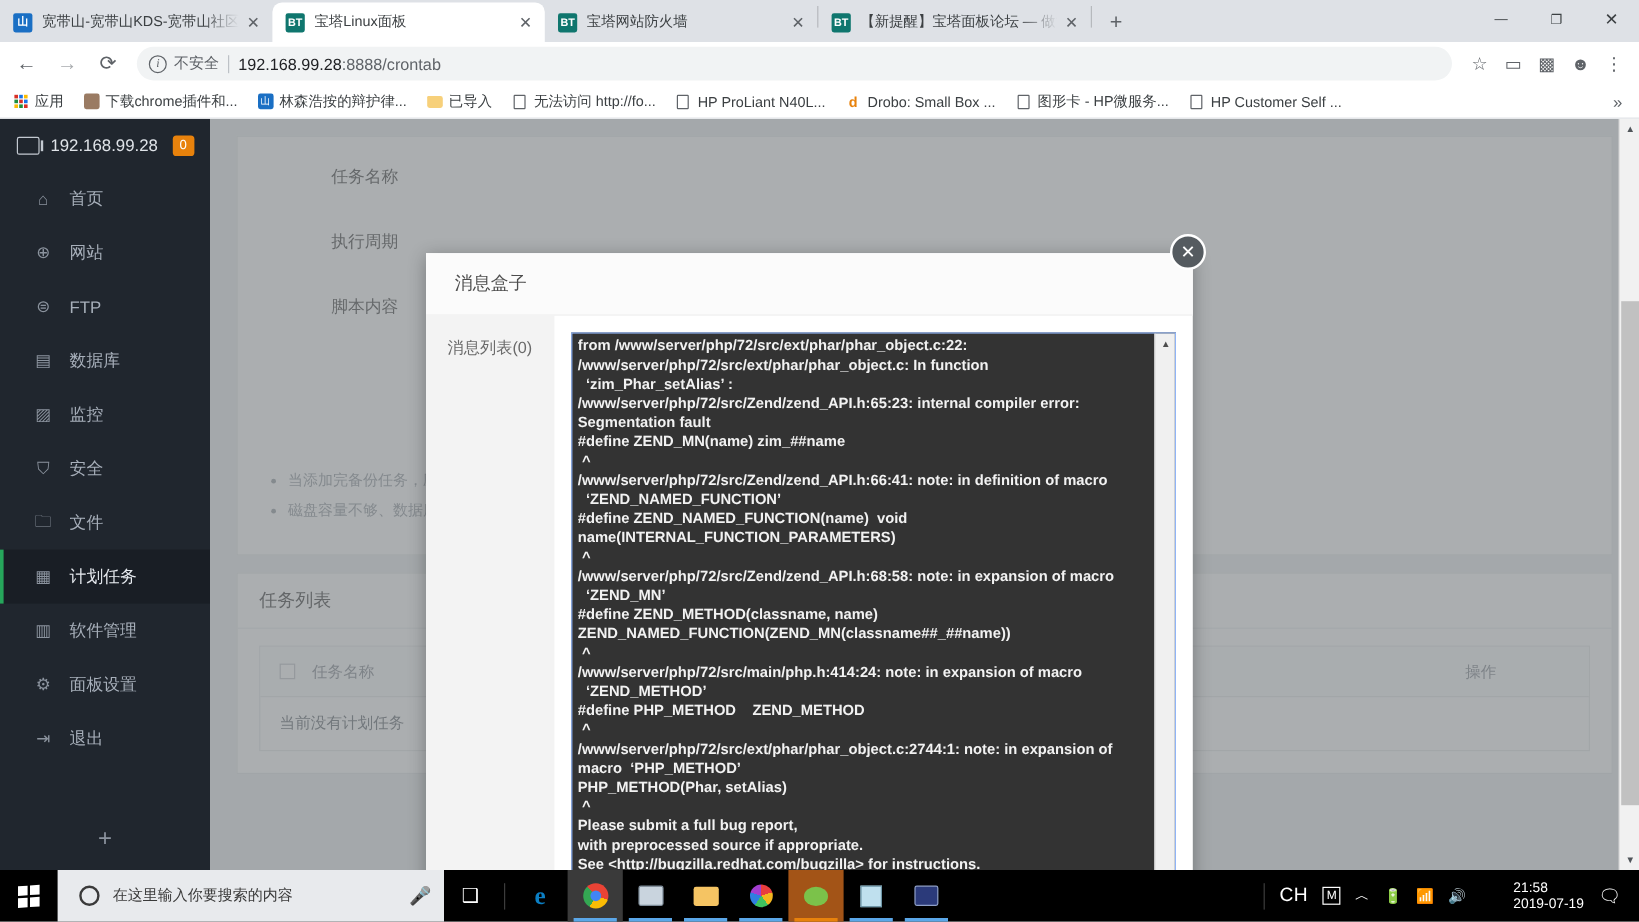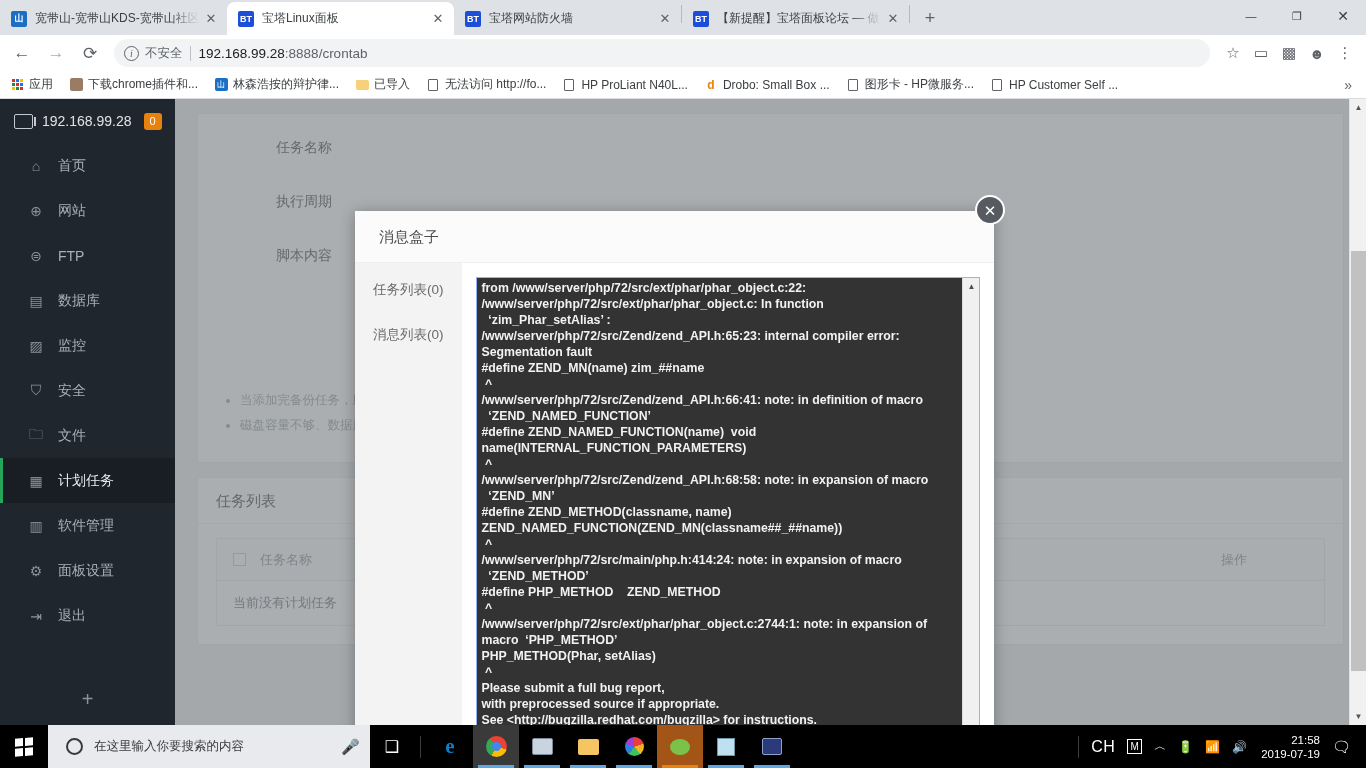--- a/index.html
+++ b/index.html
@@ -28,21 +28,21 @@
     background: transparent;
     flex: 0 0 auto;
   }
   .tab.active { background: #fff; }
   .tab .favicon {
     width: 16px; height: 16px; flex: 0 0 16px; margin-right: 8px;
     border-radius: 2px; display: inline-flex; align-items: center; justify-content: center;
     font-size: 9px; color: #fff; font-weight: bold;
   }
   .fav-kds { background: #1a6fc4; }
-  .fav-bt { background: #1d4ed8; }
+  .fav-bt { background: #0f766e; }
   .tab .tab-title {
     flex: 1 1 auto; white-space: nowrap; overflow: hidden;
     -webkit-mask-image: linear-gradient(to right, #000 82%, transparent 100%);
     mask-image: linear-gradient(to right, #000 82%, transparent 100%);
   }
   .tab .tab-close {
     width: 16px; height: 16px; flex: 0 0 16px; margin-left: 4px;
     display: flex; align-items: center; justify-content: center;
     font-size: 13px; color: #5f6368; line-height: 1;
   }
@@ -275,21 +275,21 @@
     content: ""; position: absolute; bottom: 0; left: 5px; right: 5px; height: 3px; background: #5ba7e8;
   }
   .tb-app.active { background: #3a3a3a; }
   .tb-app.wechat { background: #a35417; }
   .tb-app.wechat:after { background: #e8820c; }
   .tray { margin-left: auto; display: flex; align-items: center; height: 43px; padding-right: 6px; }
   .tray-item { padding: 0 6px; font-size: 12px; color: #fff; display: flex; align-items: center; }
   .tray-ime { font-size: 16px; letter-spacing: .5px; }
   .tray-mbox { border: 1.4px solid #fff; width: 15px; height: 15px; font-size: 10px;
                display: flex; align-items: center; justify-content: center; }
-  .clock { text-align: right; line-height: 14px; font-size: 11.5px; padding: 0 8px; }
+  .clock { text-align: left; line-height: 14px; font-size: 11.5px; padding: 0 8px; margin-left: 25px; }
   .tray-notif { font-size: 15px; padding: 0 9px 0 4px; }
 </style>
 </head>
 <body>
 
 <div class="browser">
 
   <div class="tabstrip">
     <div class="tab">
       <span class="favicon fav-kds">山</span>
@@ -499,21 +499,20 @@
     <div class="page-scroll">
       <div class="ps-arrow">▲</div>
       <div class="ps-thumb"></div>
       <div class="ps-arrow" style="position:absolute;bottom:0;left:0;">▼</div>
     </div>
 
     <div class="modal">
       <div class="modal-header">消息盒子</div>
       <div class="modal-body">
         <div class="modal-tabs">
-          <div class="mtab">任务列表(0)</div>
           <div class="mtab">消息列表(0)</div>
         </div>
         <div class="modal-main">
           <div class="logbox">
             <div class="logtext">from /www/server/php/72/src/ext/phar/phar_object.c:22:
 /www/server/php/72/src/ext/phar/phar_object.c: In function
   ‘zim_Phar_setAlias’ :
 /www/server/php/72/src/Zend/zend_API.h:65:23: internal compiler error:
 Segmentation fault
 #define ZEND_MN(name) zim_##name

